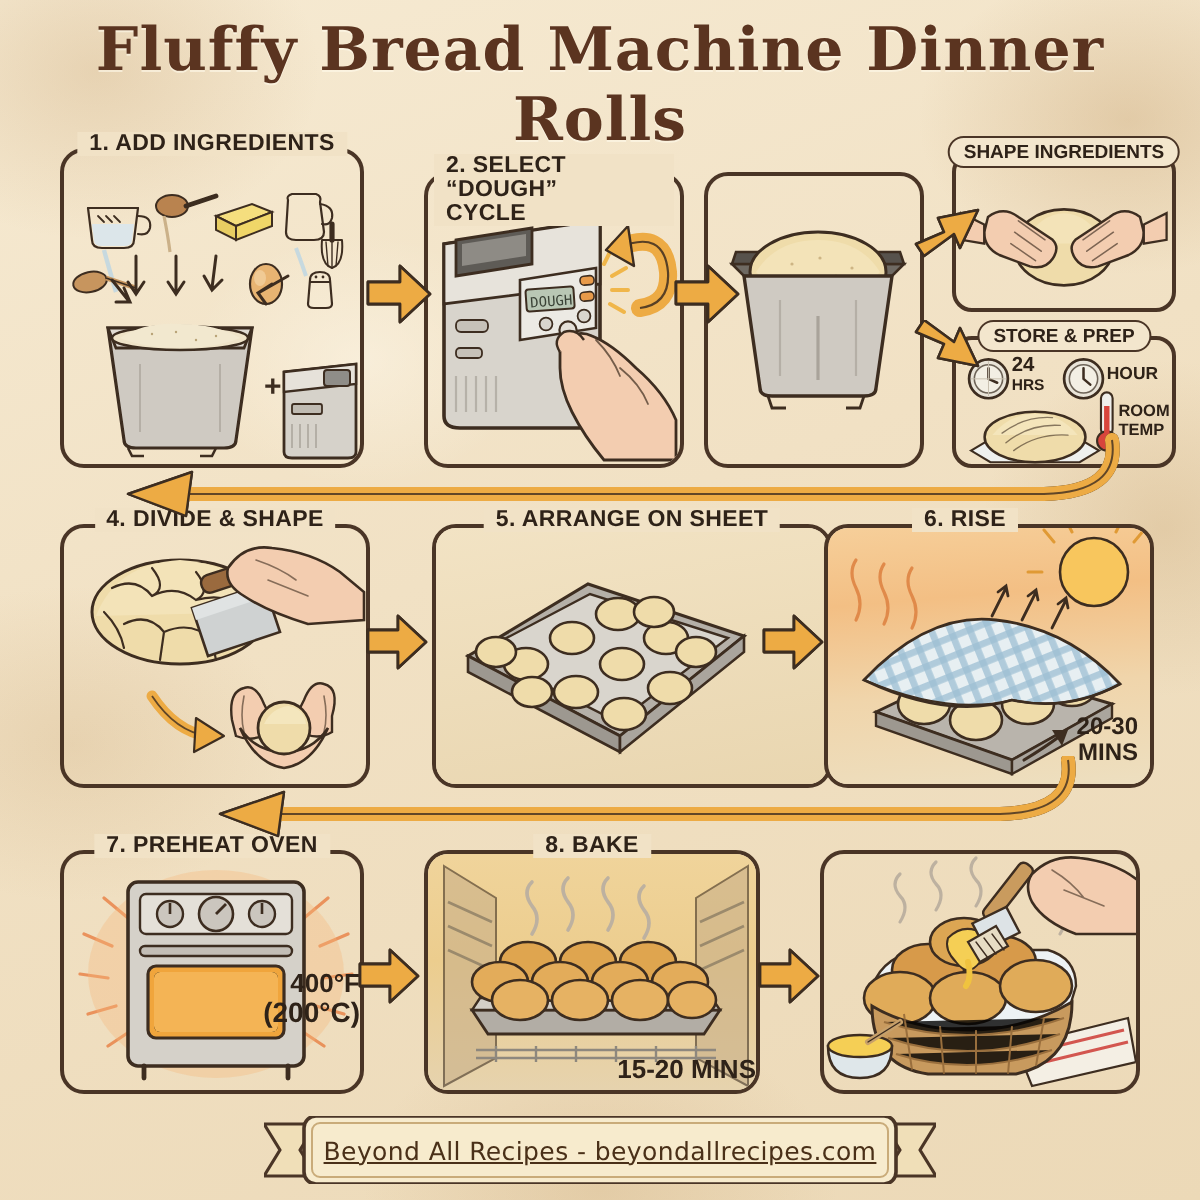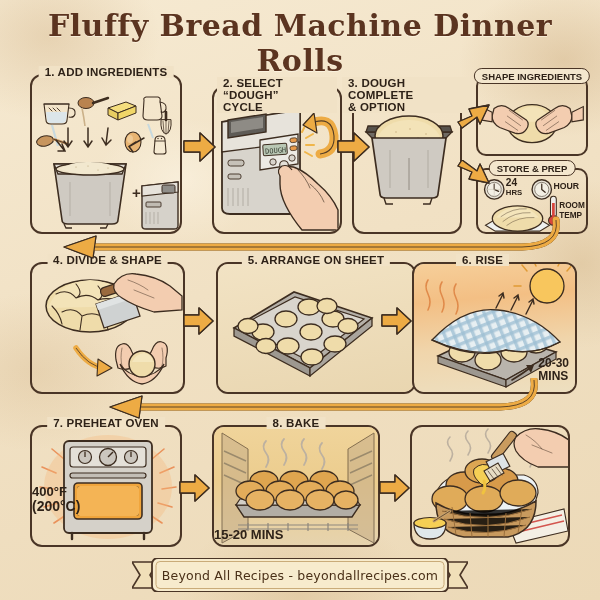--- a/index.html
+++ b/index.html
@@ -95,40 +95,41 @@
     padding: 1.5px 7px;
     z-index: 8;
   }
 
   .note {
     position: absolute;
     font-size: 12px;
     font-weight: bold;
     color: #2e2218;
     line-height: 12.5px;
-    text-align: left;
+    text-align: right;
     z-index: 6;
   }
 
   
   .ribbon {
     position: absolute;
     left: 50%; transform: translateX(-50%);
     bottom: 8px;
     width: 336px; height: 34px;
     z-index: 9;
   }
   .ribbon-text {
     position: absolute;
     top: 0; left: 0; width: 100%; height: 100%;
     display: flex; align-items: center; justify-content: center;
     font-size: 12.5px;
     color: #4a3018;
     letter-spacing: .2px;
     font-family: "DejaVu Sans", sans-serif;
+    text-decoration: underline;
   }
 </style>
 </head>
 <body>
 
 <div class="infographic">
 
   <div class="title">Fluffy Bread Machine Dinner Rolls</div>
 
   <div class="panel" style="left:30px; top:74px; width:152px; height:160px;">
@@ -298,24 +299,20 @@
             <circle cx="52" cy="20" r=".8" fill="#cdb584"></circle>
           <circle cx="44" cy="11" r=".8" fill="#cdb584"></circle>
             <circle cx="60" cy="16" r=".8" fill="#cdb584"></circle>
 
           <path d="M6 20 L80 20 L72 76 Q72 80 66 80 L20 80 Q14 80 14 76 Z" fill="#cfcac2" stroke="#3d2d20" stroke-width="1.7"></path>
           <path d="M24 32 L24 70 M62 32 L62 70" stroke="#b5afa6" stroke-width="1.1"></path>
           <path d="M43 40 L43 72" stroke="#a9a39a" stroke-width="1.6"></path>
           <path d="M18 80 L20 86 L27 86 M66 80 L64 86 L57 86" stroke="#3d2d20" stroke-width="1.4" fill="none"></path>
         </g>
       </svg>
-    </div>
-    <div class="panel-title two" style="width:130px;">
-      <span>3. DOUGH COMPLETE</span><br>
-      <span>&amp; OPTION</span>
     </div>
   </div>
 
   <div class="arrow" style="left:456px; top:96px;">
     <svg width="40" height="36" viewBox="0 0 40 36" xmlns="http://www.w3.org/2000/svg">
       <path d="M2 26 L16 20 L13 13 L33 9 L24 28 L21 21 L6 32 Z" fill="#edab44" stroke="#3d2d20" stroke-width="1.3" stroke-linejoin="round"></path>
     </svg>
   </div>
   <div class="arrow" style="left:456px; top:160px;">
     <svg width="40" height="36" viewBox="0 0 40 36" xmlns="http://www.w3.org/2000/svg">

